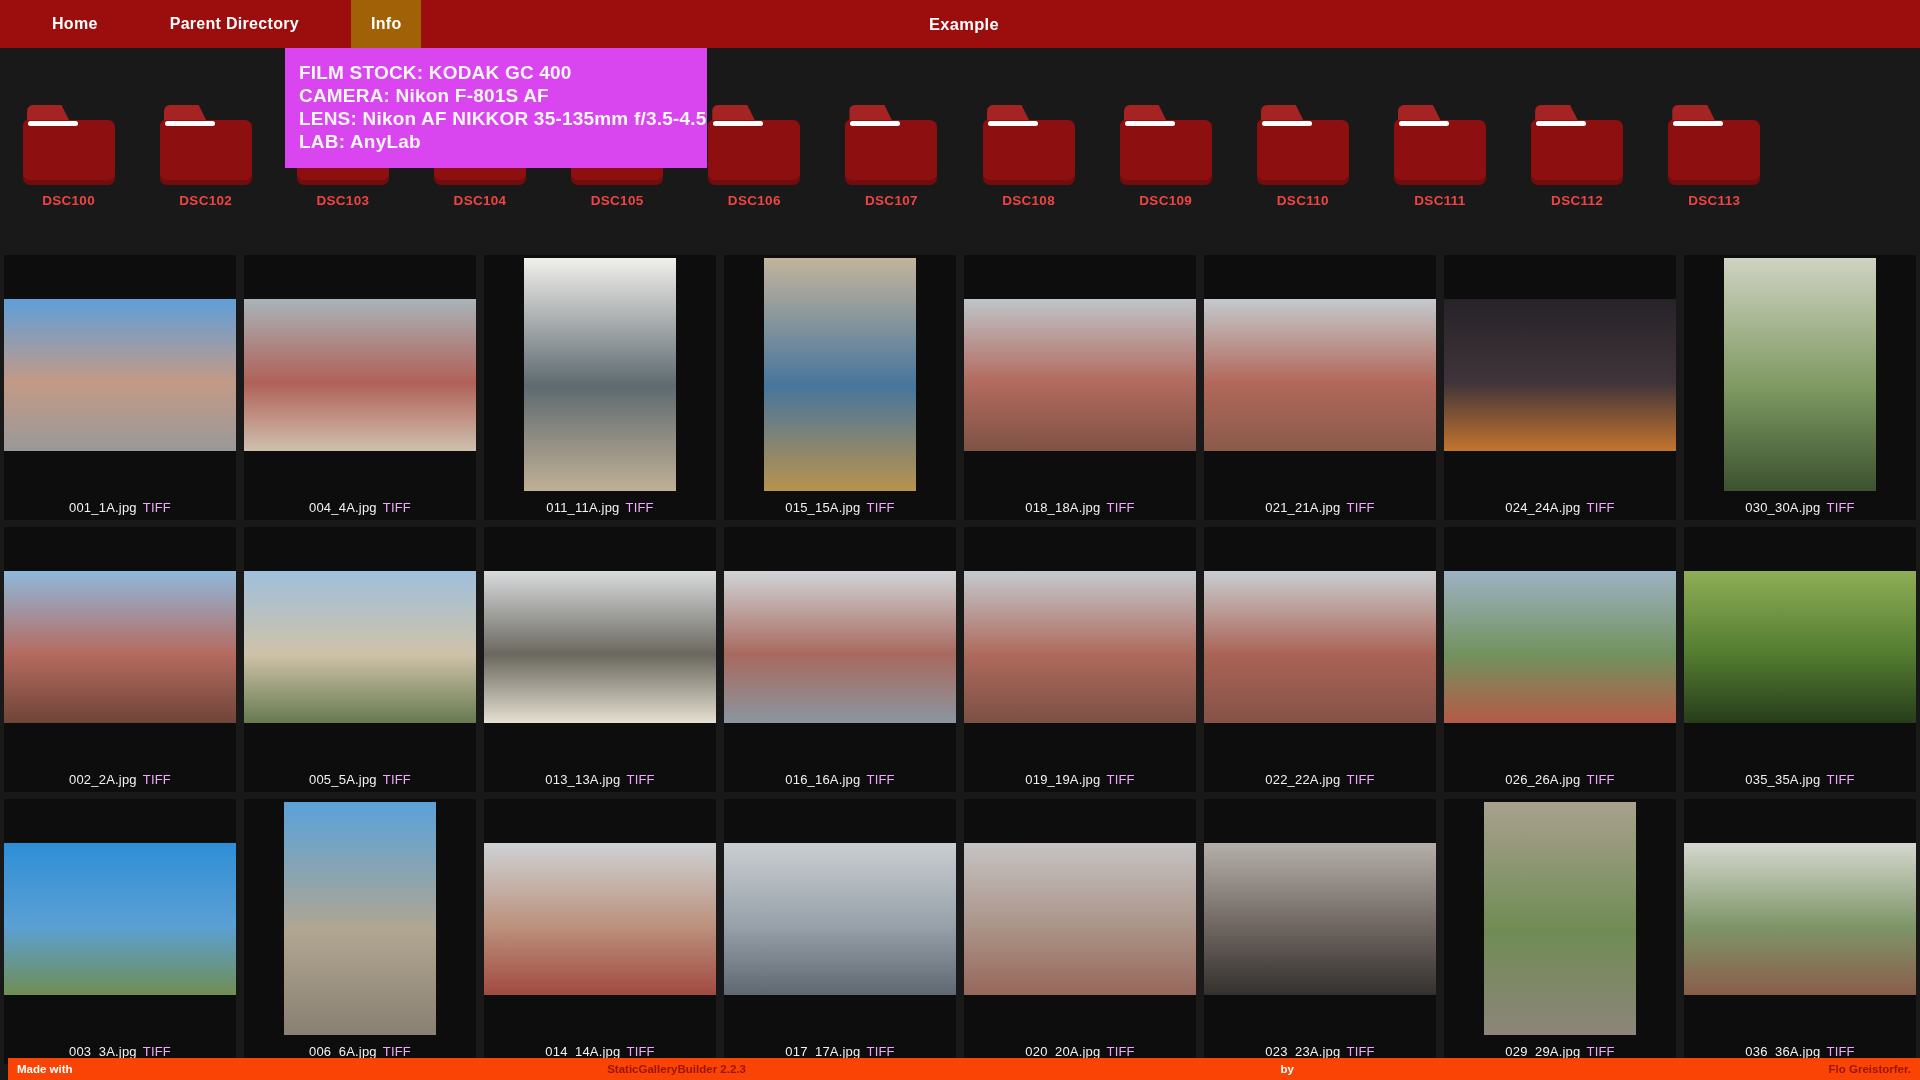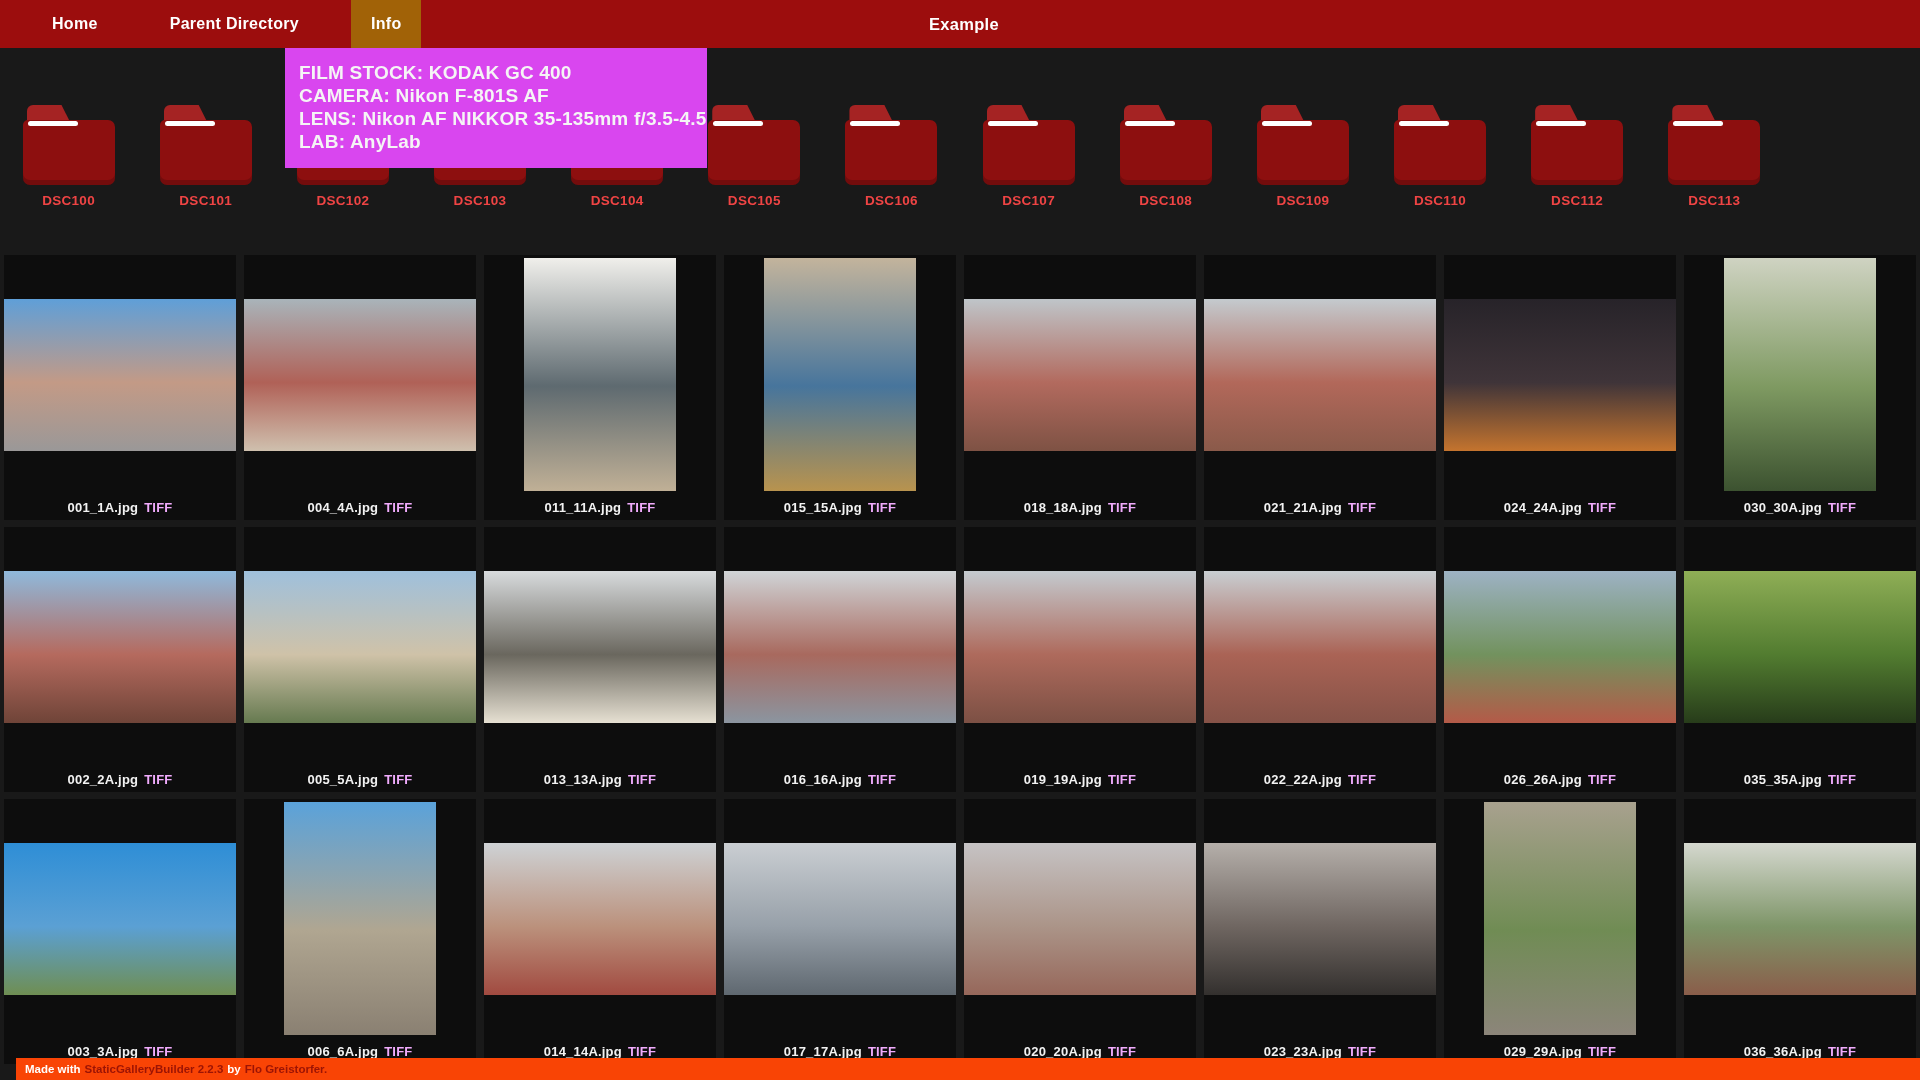--- a/index.html
+++ b/index.html
@@ -70,29 +70,29 @@
   .tile {
     background:#0d0d0d; height:265px; margin:0 4px;
     display:flex; flex-direction:column;
   }
   .photo-area { flex:1; display:flex; align-items:center; justify-content:center; overflow:hidden; }
   .photo { cursor:pointer; }
   .photo.landscape { width:100%; height:152px; }
   .photo.portrait  { width:152px; height:233px; }
   .tile-label {
     height:26px; display:flex; align-items:center; justify-content:center; gap:6px;
-    font-size:13px; font-weight:700; letter-spacing:.2px;
+    font-size:13px; font-weight:400; letter-spacing:.2px;
   }
   .fname { color:#f2f2f2; }
   .badge { color:#f0abfc; cursor:pointer; }
 
   
   .footer {
-    position:absolute; left:16px; right:0; bottom:0; height:22px;
-    background:#f94405; display:flex; align-items:center; justify-content:flex-start;
+    position:absolute; left:8px; right:0; bottom:0; height:22px;
+    background:#f94405; display:flex; align-items:center; justify-content:space-between;
     padding:0 9px; font-size:11.5px; font-weight:700; color:#ffffff; gap:4px;
     z-index:6;
   }
   .footer .link { color:#9c1405; cursor:pointer; }
 </style>
 </head>
 <body>
 
 <div class="navbar">
   <div class="nav-title">Example</div>
@@ -117,28 +117,20 @@
         <div class="folder-stripe"></div>
       </div>
       <div class="folder-label">DSC100</div>
     </div>
     <div class="folder-cell">
       <div class="folder-icon">
         <div class="folder-tab"></div>
         <div class="folder-body"></div>
         <div class="folder-stripe"></div>
       </div>
-      <div class="folder-label">DSC101</div>
-    </div>
-    <div class="folder-cell">
-      <div class="folder-icon">
-        <div class="folder-tab"></div>
-        <div class="folder-body"></div>
-        <div class="folder-stripe"></div>
-      </div>
       <div class="folder-label">DSC102</div>
     </div>
     <div class="folder-cell">
       <div class="folder-icon">
         <div class="folder-tab"></div>
         <div class="folder-body"></div>
         <div class="folder-stripe"></div>
       </div>
       <div class="folder-label">DSC103</div>
     </div>
@@ -190,20 +182,28 @@
       </div>
       <div class="folder-label">DSC109</div>
     </div>
     <div class="folder-cell">
       <div class="folder-icon">
         <div class="folder-tab"></div>
         <div class="folder-body"></div>
         <div class="folder-stripe"></div>
       </div>
       <div class="folder-label">DSC110</div>
+    </div>
+    <div class="folder-cell">
+      <div class="folder-icon">
+        <div class="folder-tab"></div>
+        <div class="folder-body"></div>
+        <div class="folder-stripe"></div>
+      </div>
+      <div class="folder-label">DSC111</div>
     </div>
     <div class="folder-cell">
       <div class="folder-icon">
         <div class="folder-tab"></div>
         <div class="folder-body"></div>
         <div class="folder-stripe"></div>
       </div>
       <div class="folder-label">DSC112</div>
     </div>
     <div class="folder-cell">

